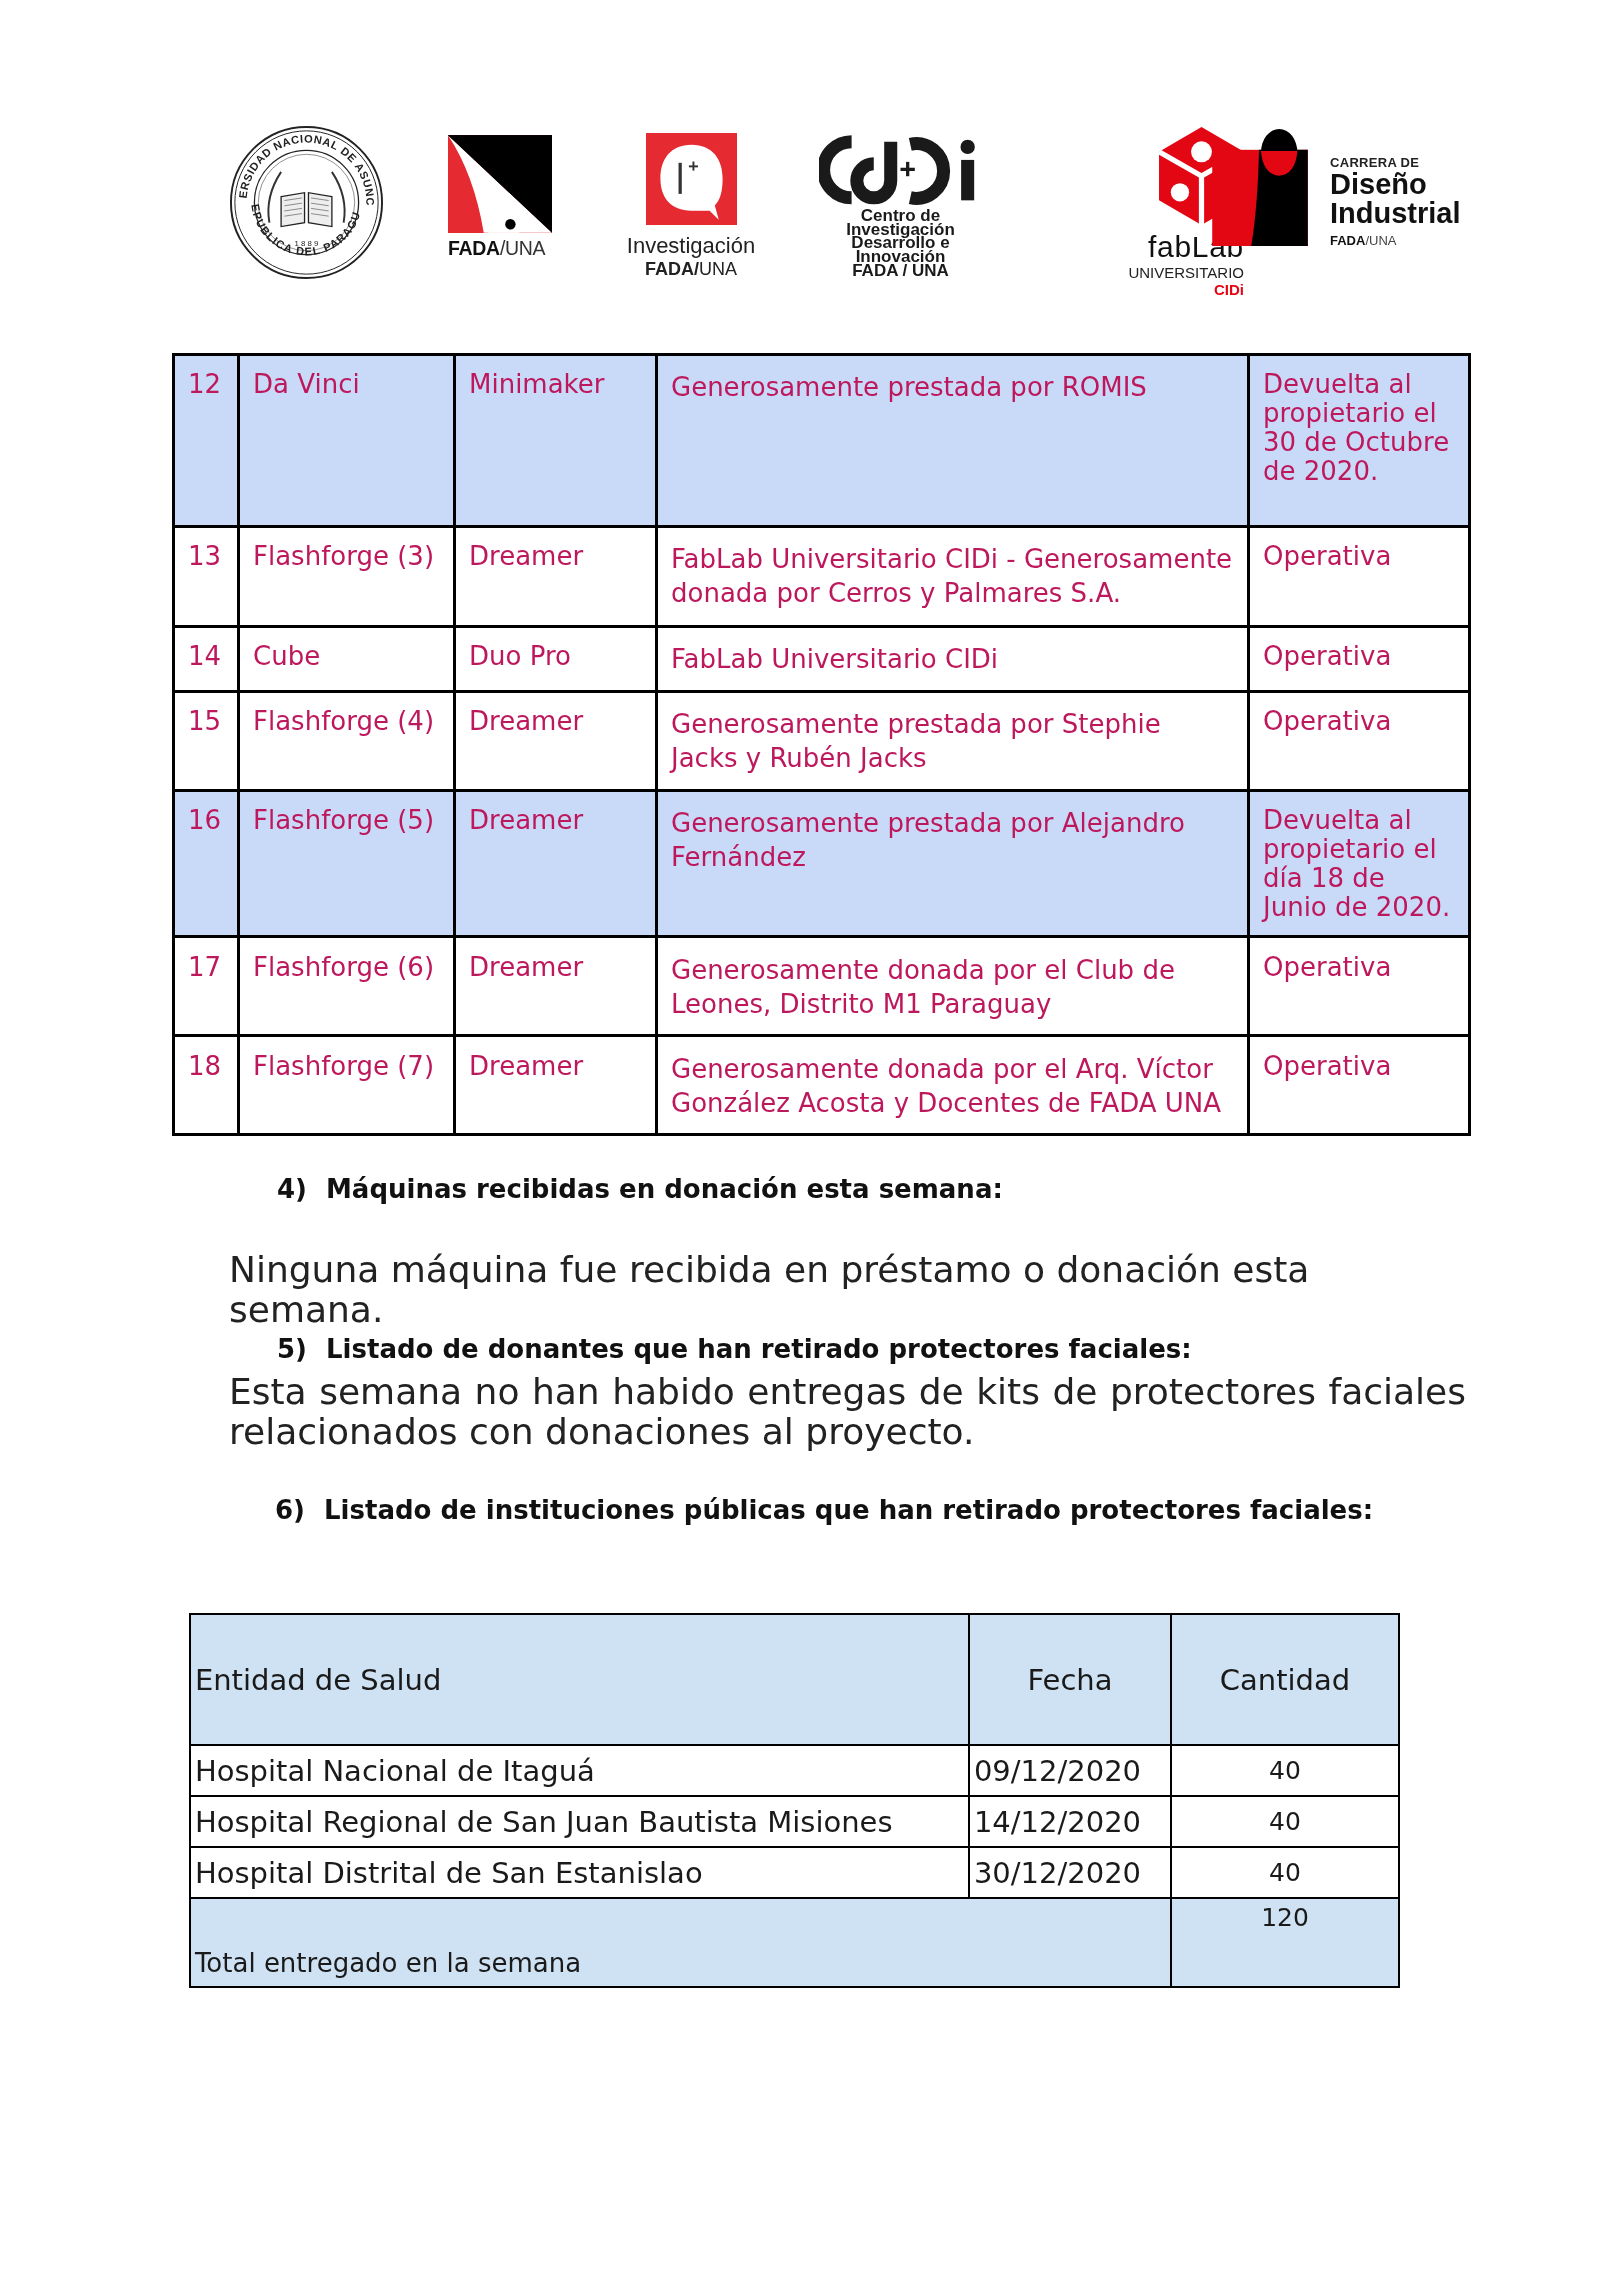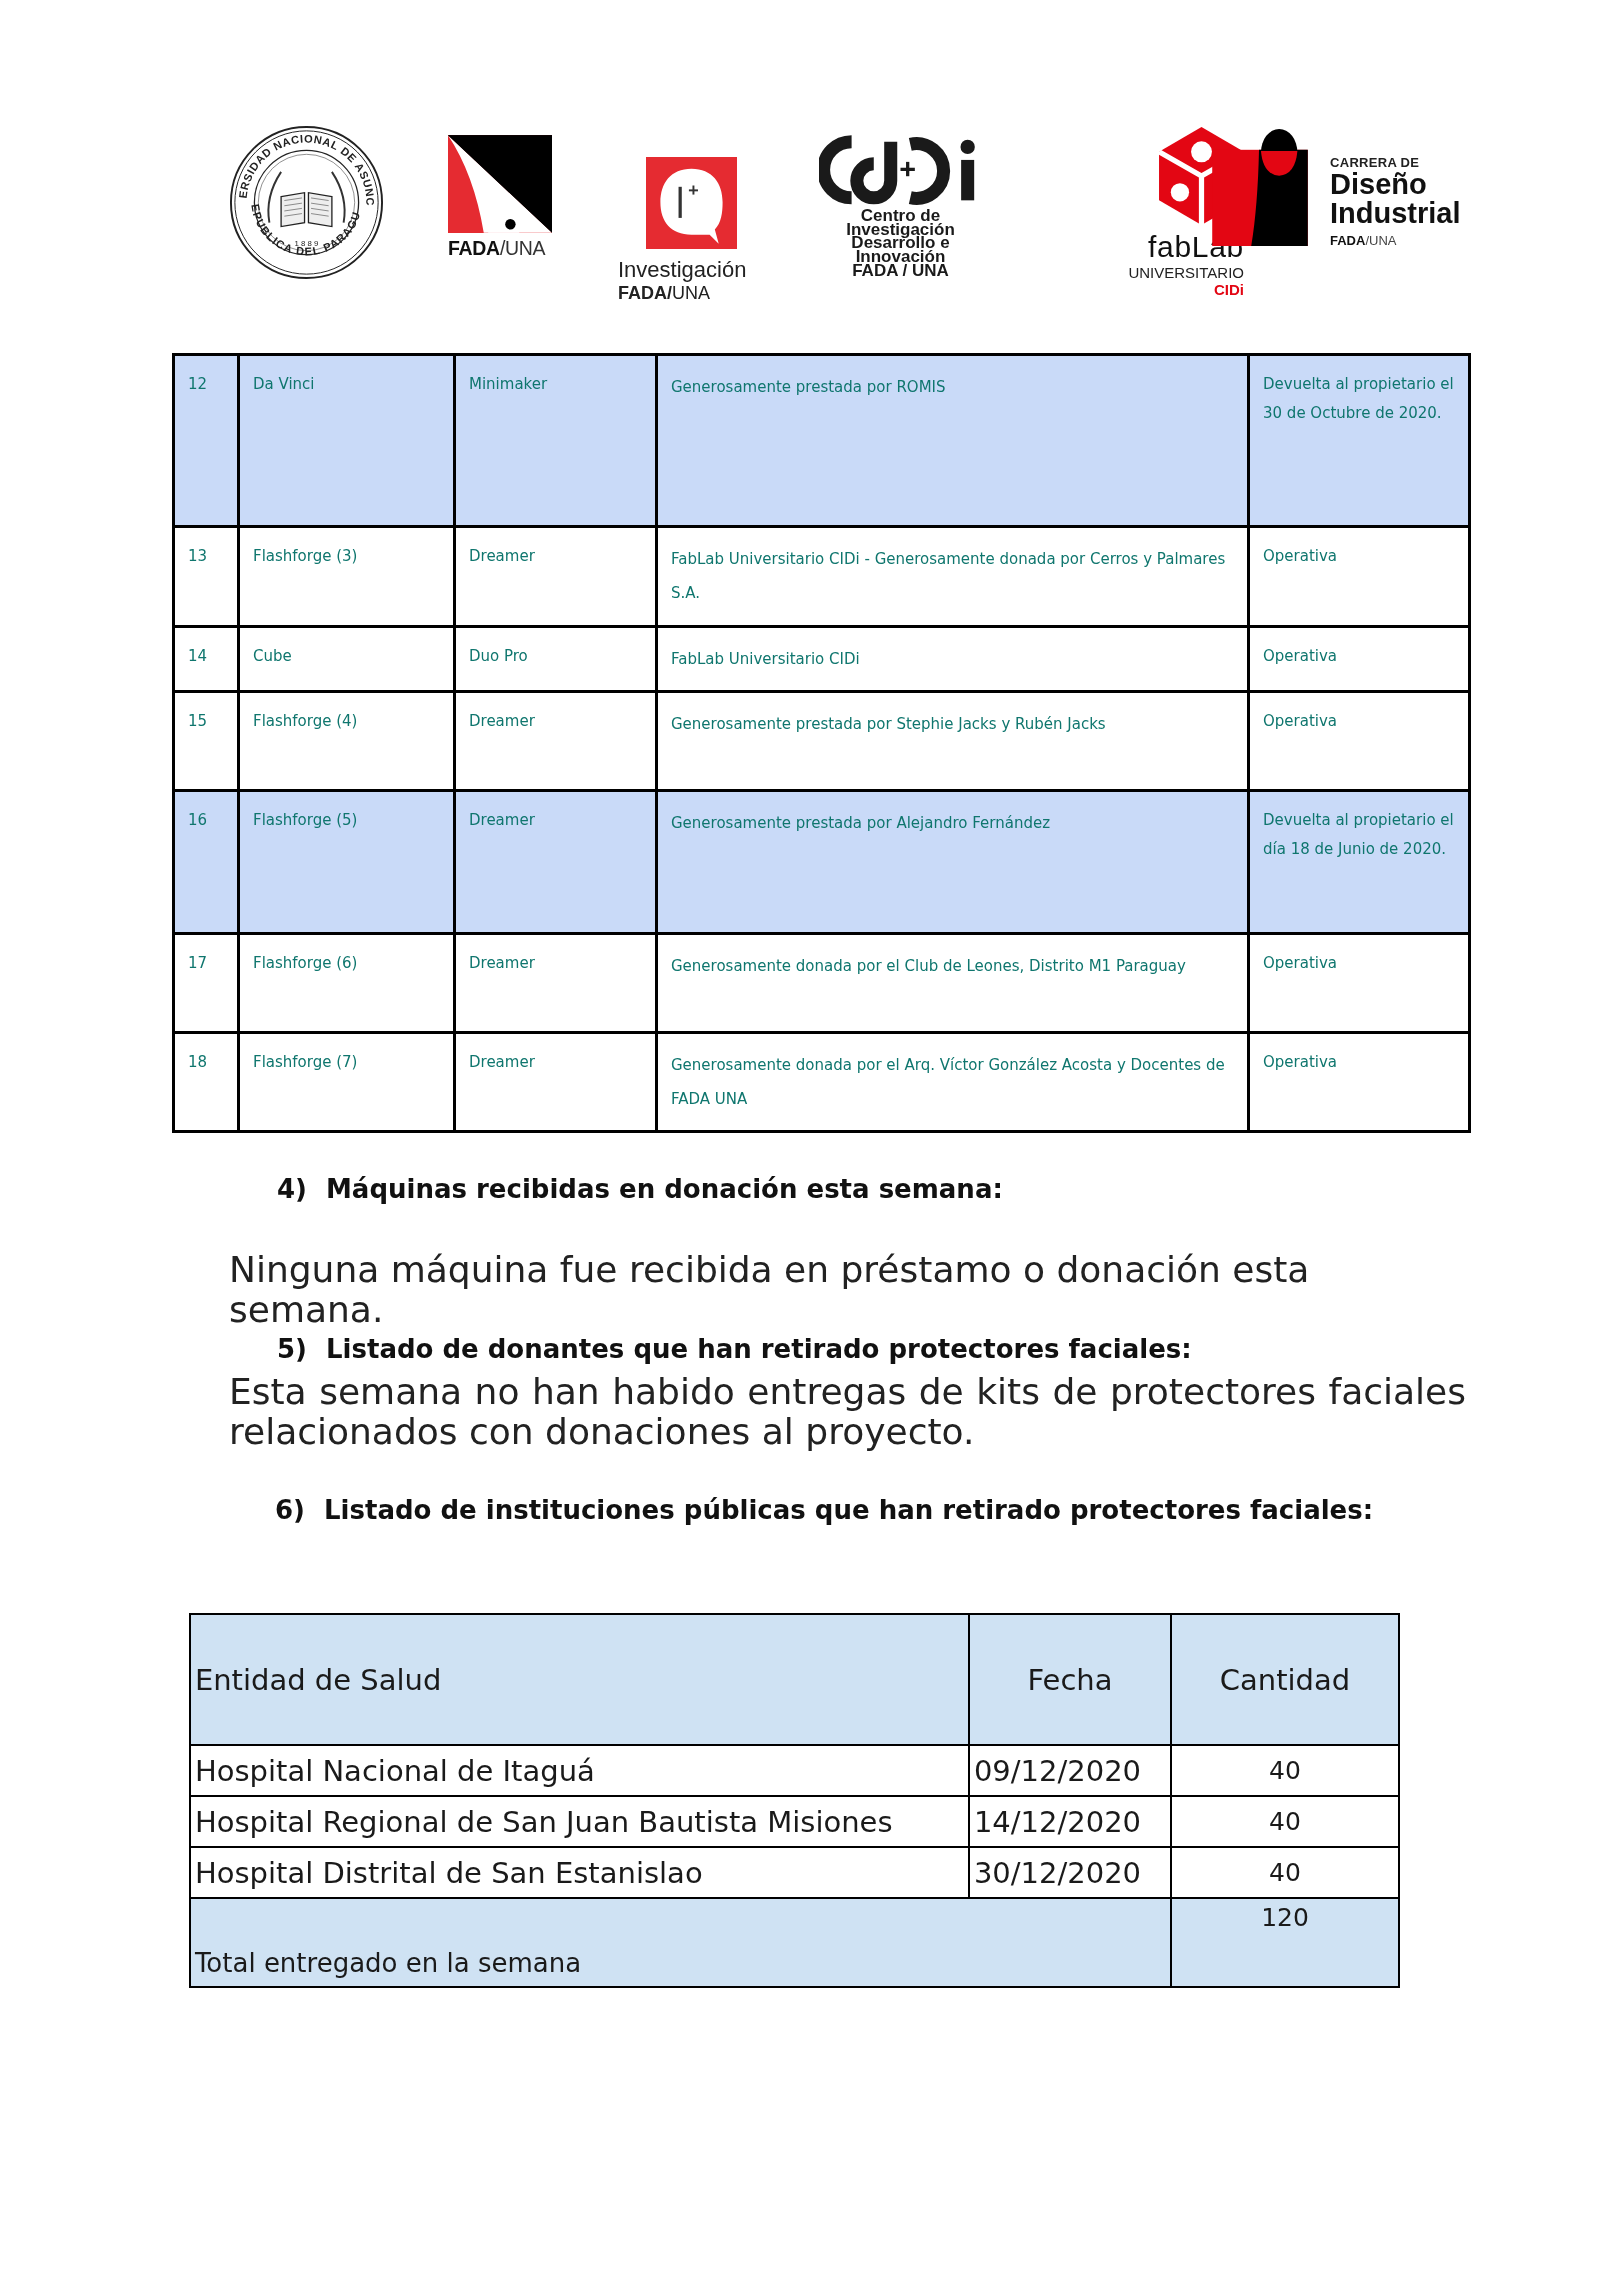--- a/index.html
+++ b/index.html
@@ -7,21 +7,21 @@
          font-family:"DejaVu Sans", "Liberation Sans", sans-serif; color:#111; }
   .abs { position:absolute;padding-left:35px; }
 
   
   .logo-text { font-family:"Liberation Sans", sans-serif; }
   .seal { left:194px; top:125px; width:155px; height:155px; }
   .fada { left:413px; top:135px; width:104px; }
   .fada-mark { width:104px; height:98px; position:relative; overflow:hidden; background:#e52b31; }
   .fada-name { font-size:19.5px; font-weight:bold; margin-top:3.9px; letter-spacing:-0.3px; }
   .fada-name .thin { font-weight:normal; color:#333; }
-  .inv { left:583px; top:133px; width:146px; text-align:left;margin-top:24px; }
+  .inv { left:583px; top:133px; width:146px; text-align:center; }
   .inv-mark { margin:0 auto; width:91px; height:92px; background:#e52b31; position:relative; }
   .inv-t1 { font-size:22px; margin-top:7.8px; color:#222; }
   .inv-t2 { font-size:18px; color:#222; font-weight:bold; }
   .inv-t2 .thin { font-weight:normal; }
   .cidi { left:781px; top:135px; width:169px; text-align:center; }
   .cidi-sub { font-size:17px; font-weight:bold; line-height:13.7px; color:#1a1a1a; }
   .fablab { left:1085px; top:127px; width:124px; text-align:right; }
   .fablab-word { font-size:30px; color:#111; letter-spacing:0.7px; margin-top:2.6px; }
   .fablab-sub { font-size:15px; color:#222; }
   .fablab-sub .red { color:#e30613; font-weight:bold; }
@@ -29,21 +29,21 @@
   .disind-mark { position:absolute; left:0; top:0; width:96px; height:117px; }
   .disind-text { position:absolute; left:118px; top:26px; }
   .disind-t1 { font-size:13px; font-weight:bold; color:#222; letter-spacing:0.3px; }
   .disind-t2 { font-size:29px; font-weight:bold; color:#111; line-height:29px; }
   .disind-t3 { font-size:13px; font-weight:bold; color:#111; margin-top:5.2px; }
   .disind-t3 .thin { font-weight:normal; color:#444; }
 
   
   .t1 { left:172px; top:353px; width:1297px; border-collapse:collapse; table-layout:fixed; }
   .t1 td { border:3.3px solid #000; vertical-align:top; padding:14.3px 13px 13px 13px;
-           font-size:15px; line-height:29px; color:#0f766e; }
+           font-size:26px; line-height:29px; color:#be185d; }
   .t1 td.desc { line-height:34px; }
   .t1 tr.hl td { background:#c9daf8; }
   .t1 td.num { padding-left:13px; }
 
   
   .h { font-size:26px; font-weight:bold; color:#111; }
   .h .n { display:inline-block; width:49px; }
   .p { font-size:36px; color:#222; line-height:40px; }
 
   

